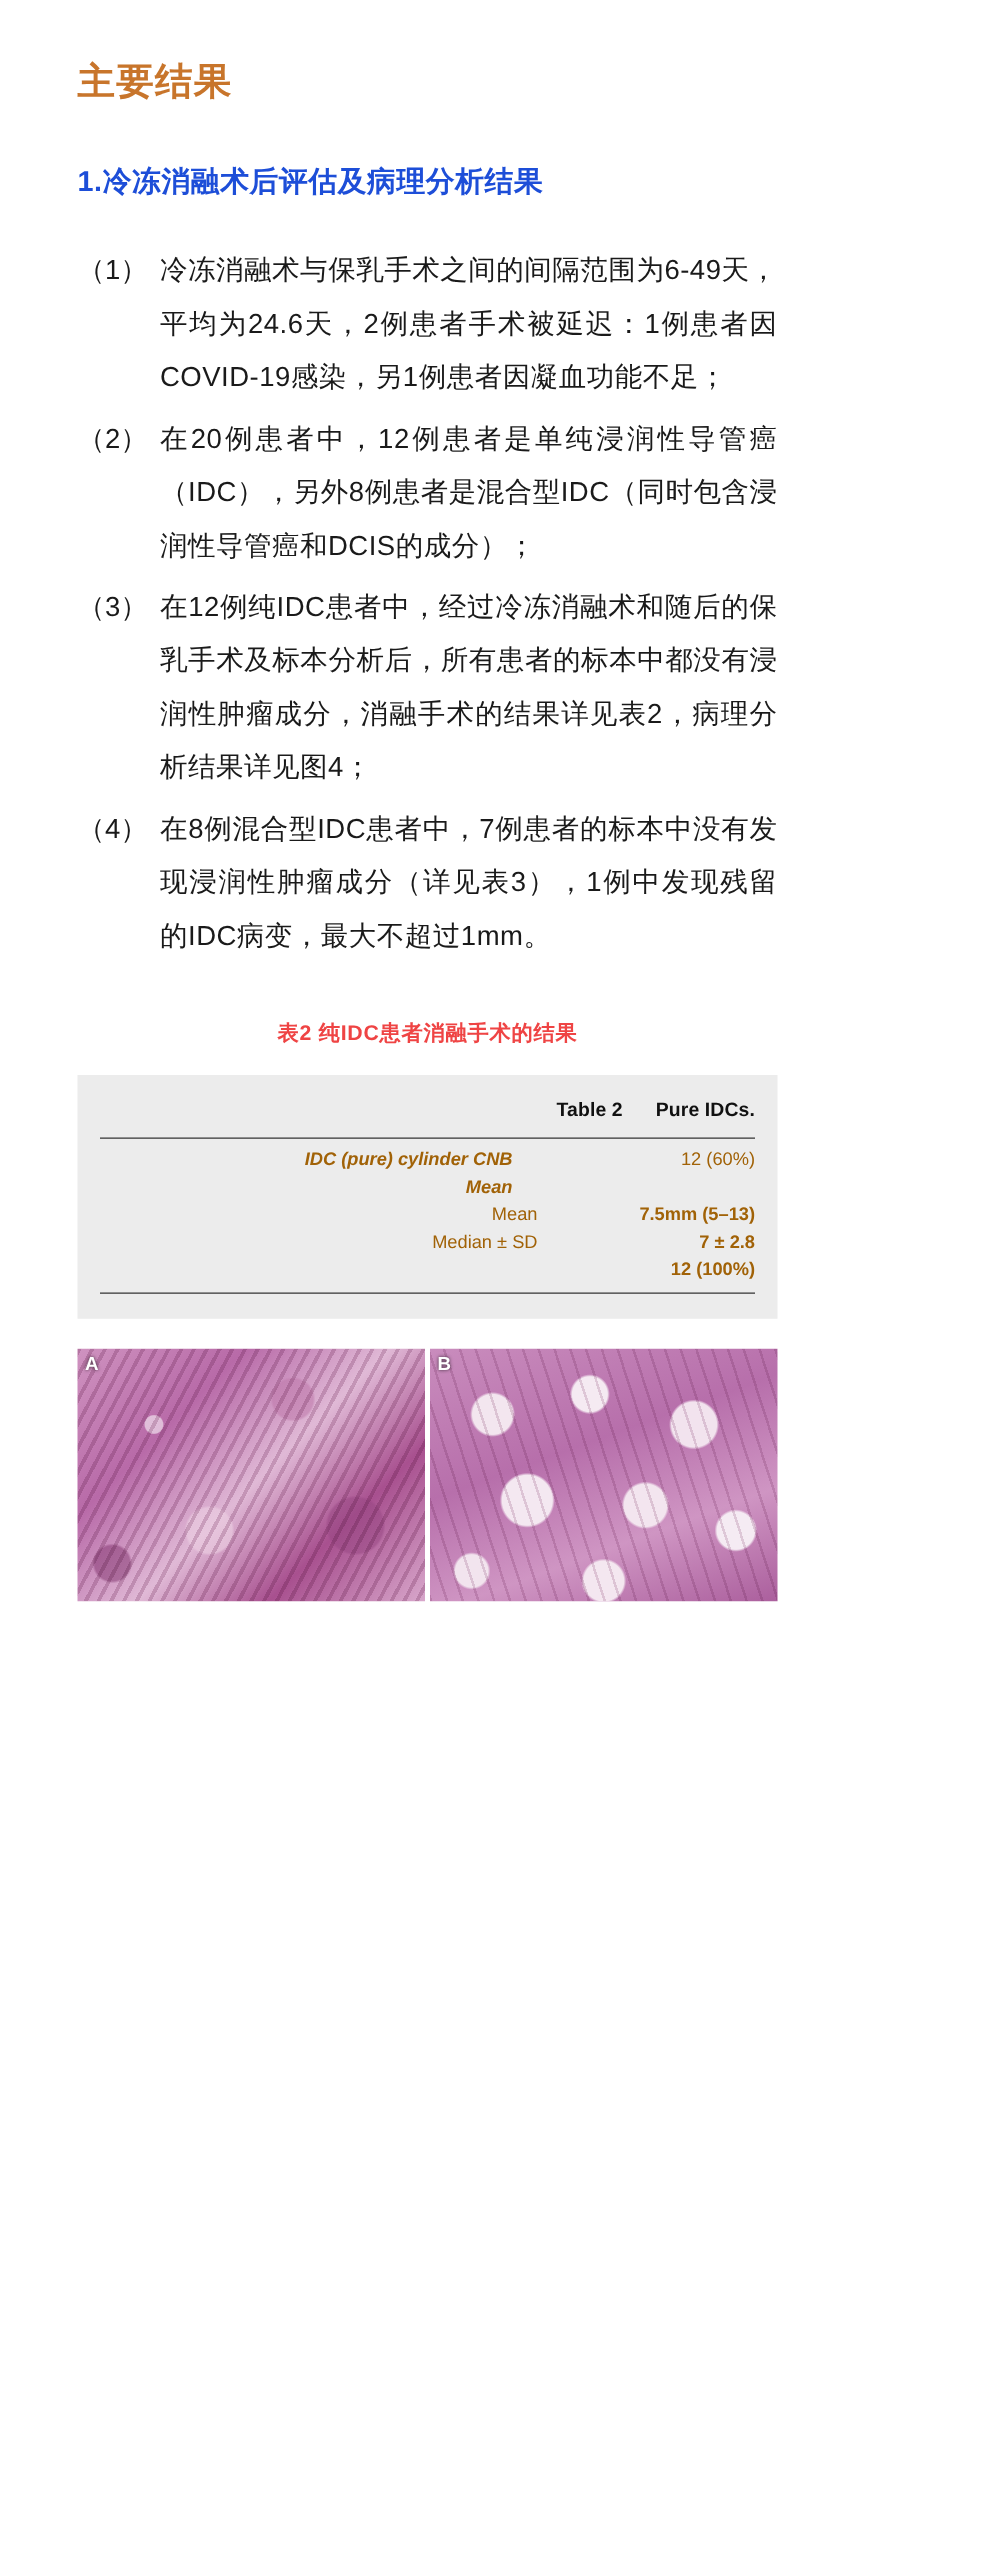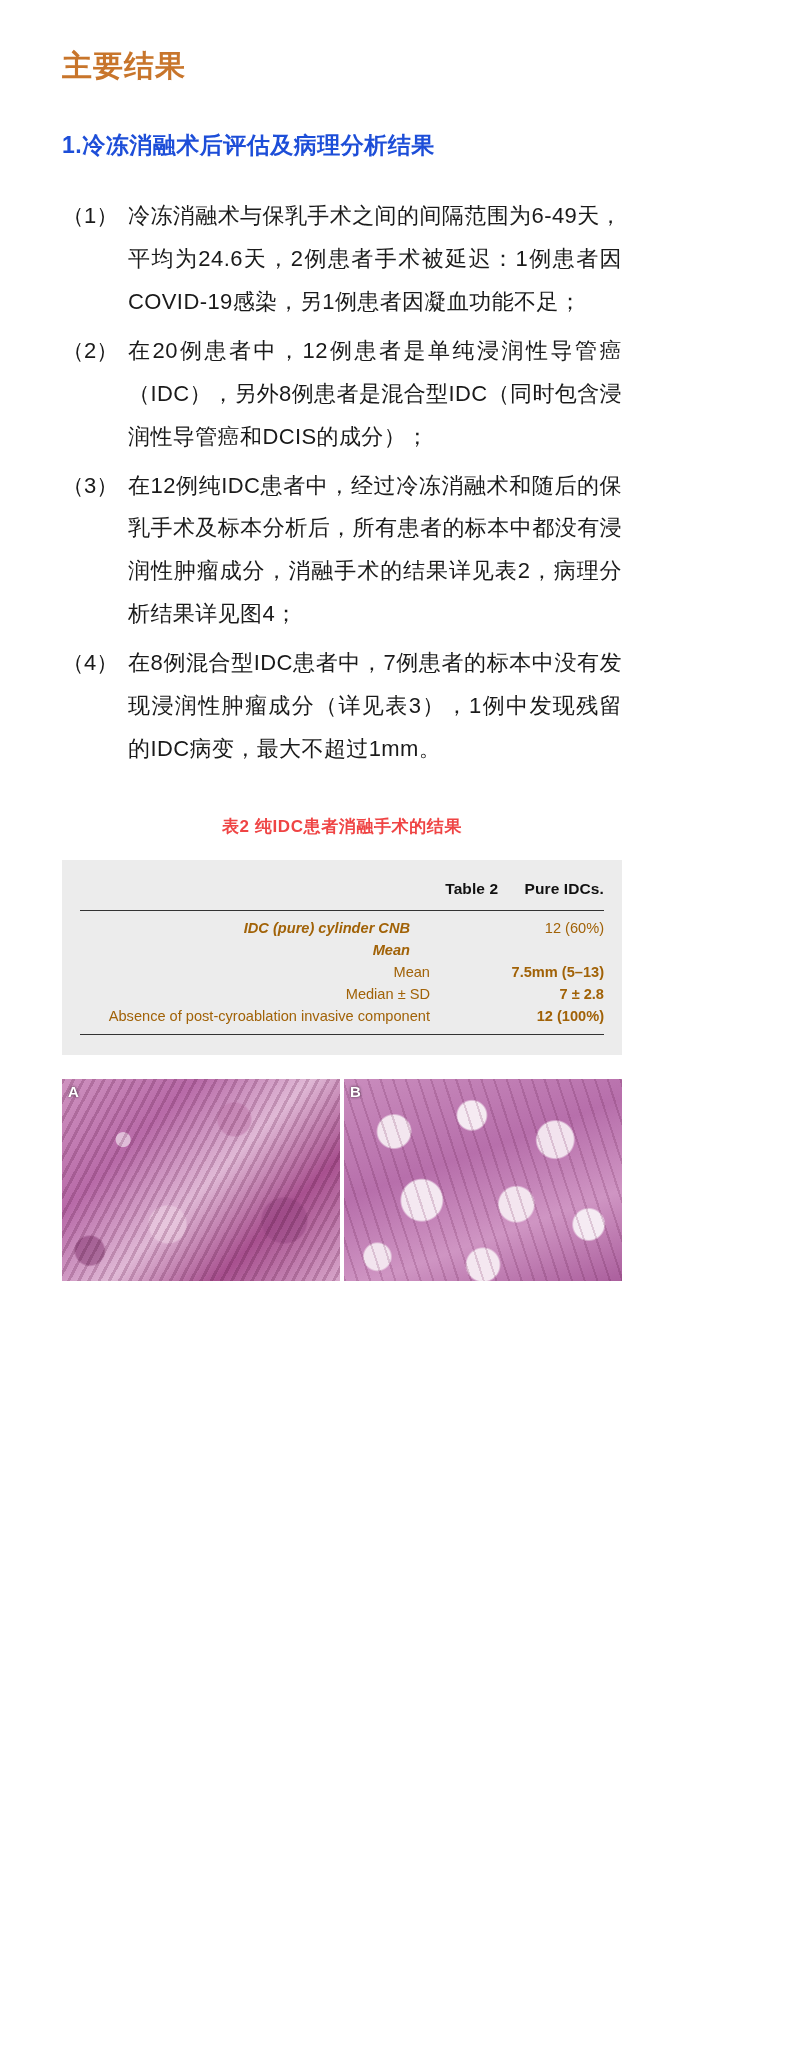--- a/index.html
+++ b/index.html
@@ -235,21 +235,20 @@
       <div class="tf-label">Mean</div>
       <div class="tf-value">7.5mm (5–13)</div>
     </div>
 
     <div class="tf-row tf-indent">
       <div class="tf-label">Median ± SD</div>
       <div class="tf-value">7 ± 2.8</div>
     </div>
 
     <div class="tf-row tf-indent">
-      <div class="tf-label">Absence of post-cyroablation invasive component</div>
       <div class="tf-value">12 (100%)</div>
     </div>
 
 
     <div class="tf-rule-bottom"></div>
   </div>
 
   <div class="figures">
     <div class="fig fig-a">
       <span class="fig-label">A</span>

